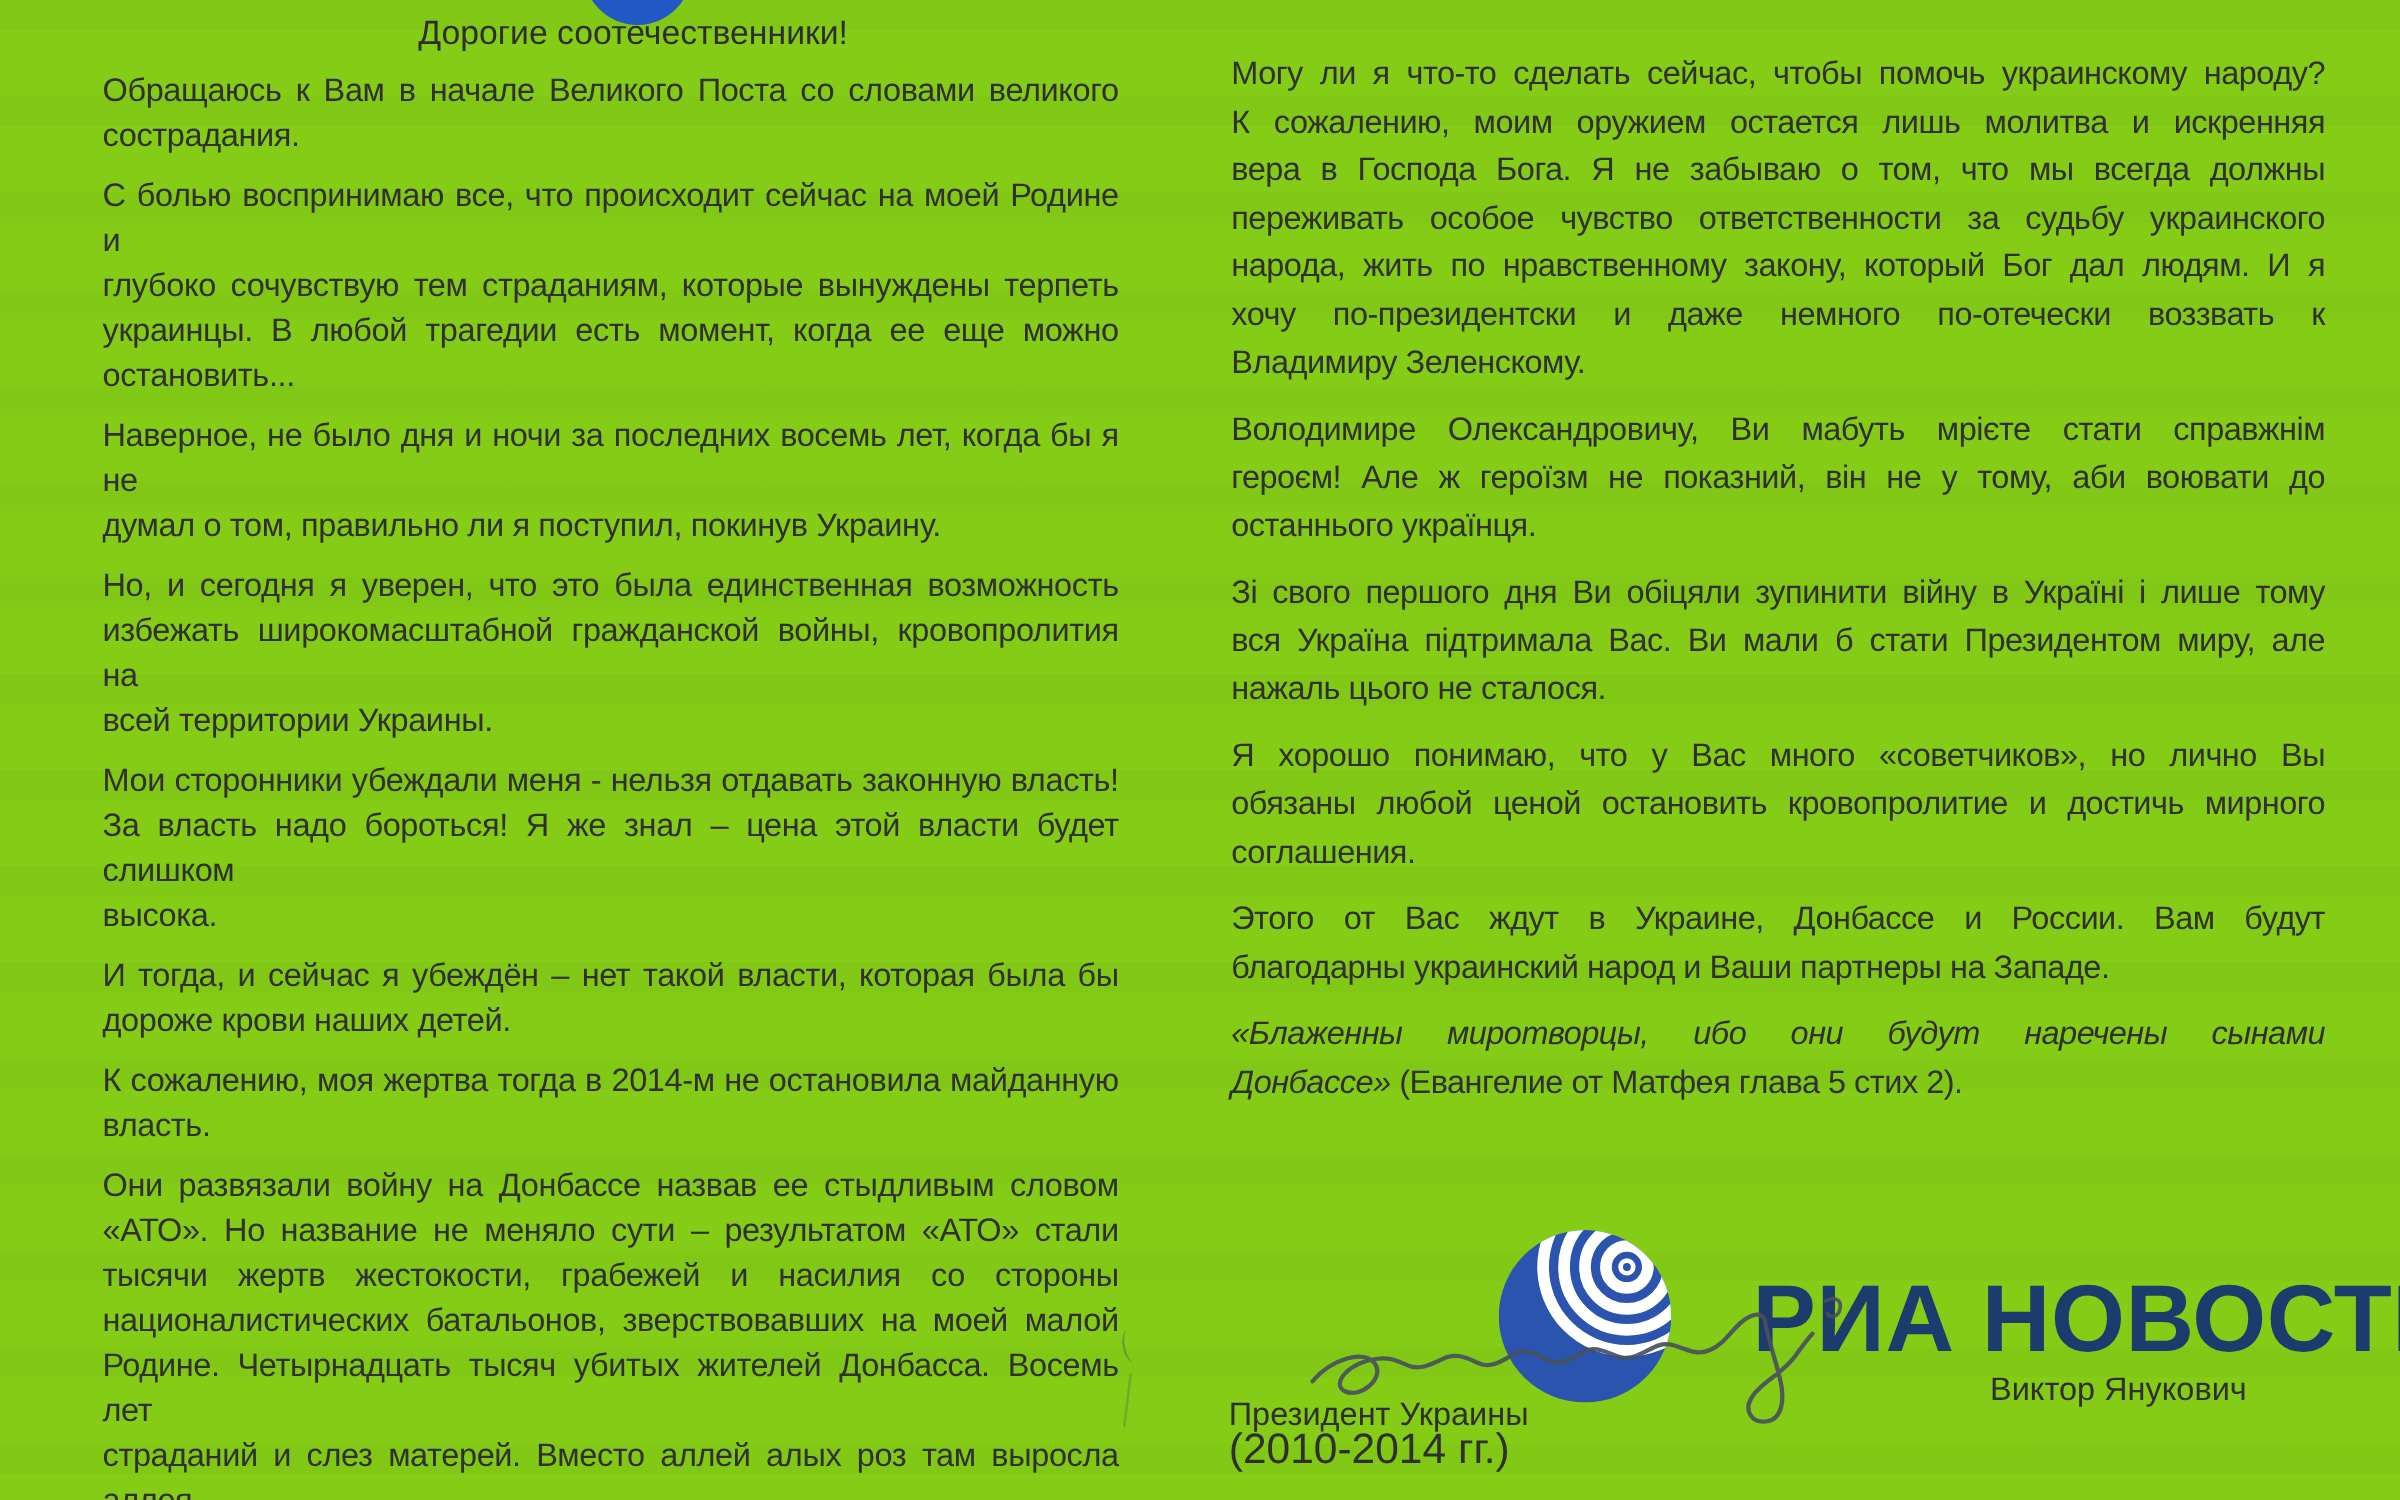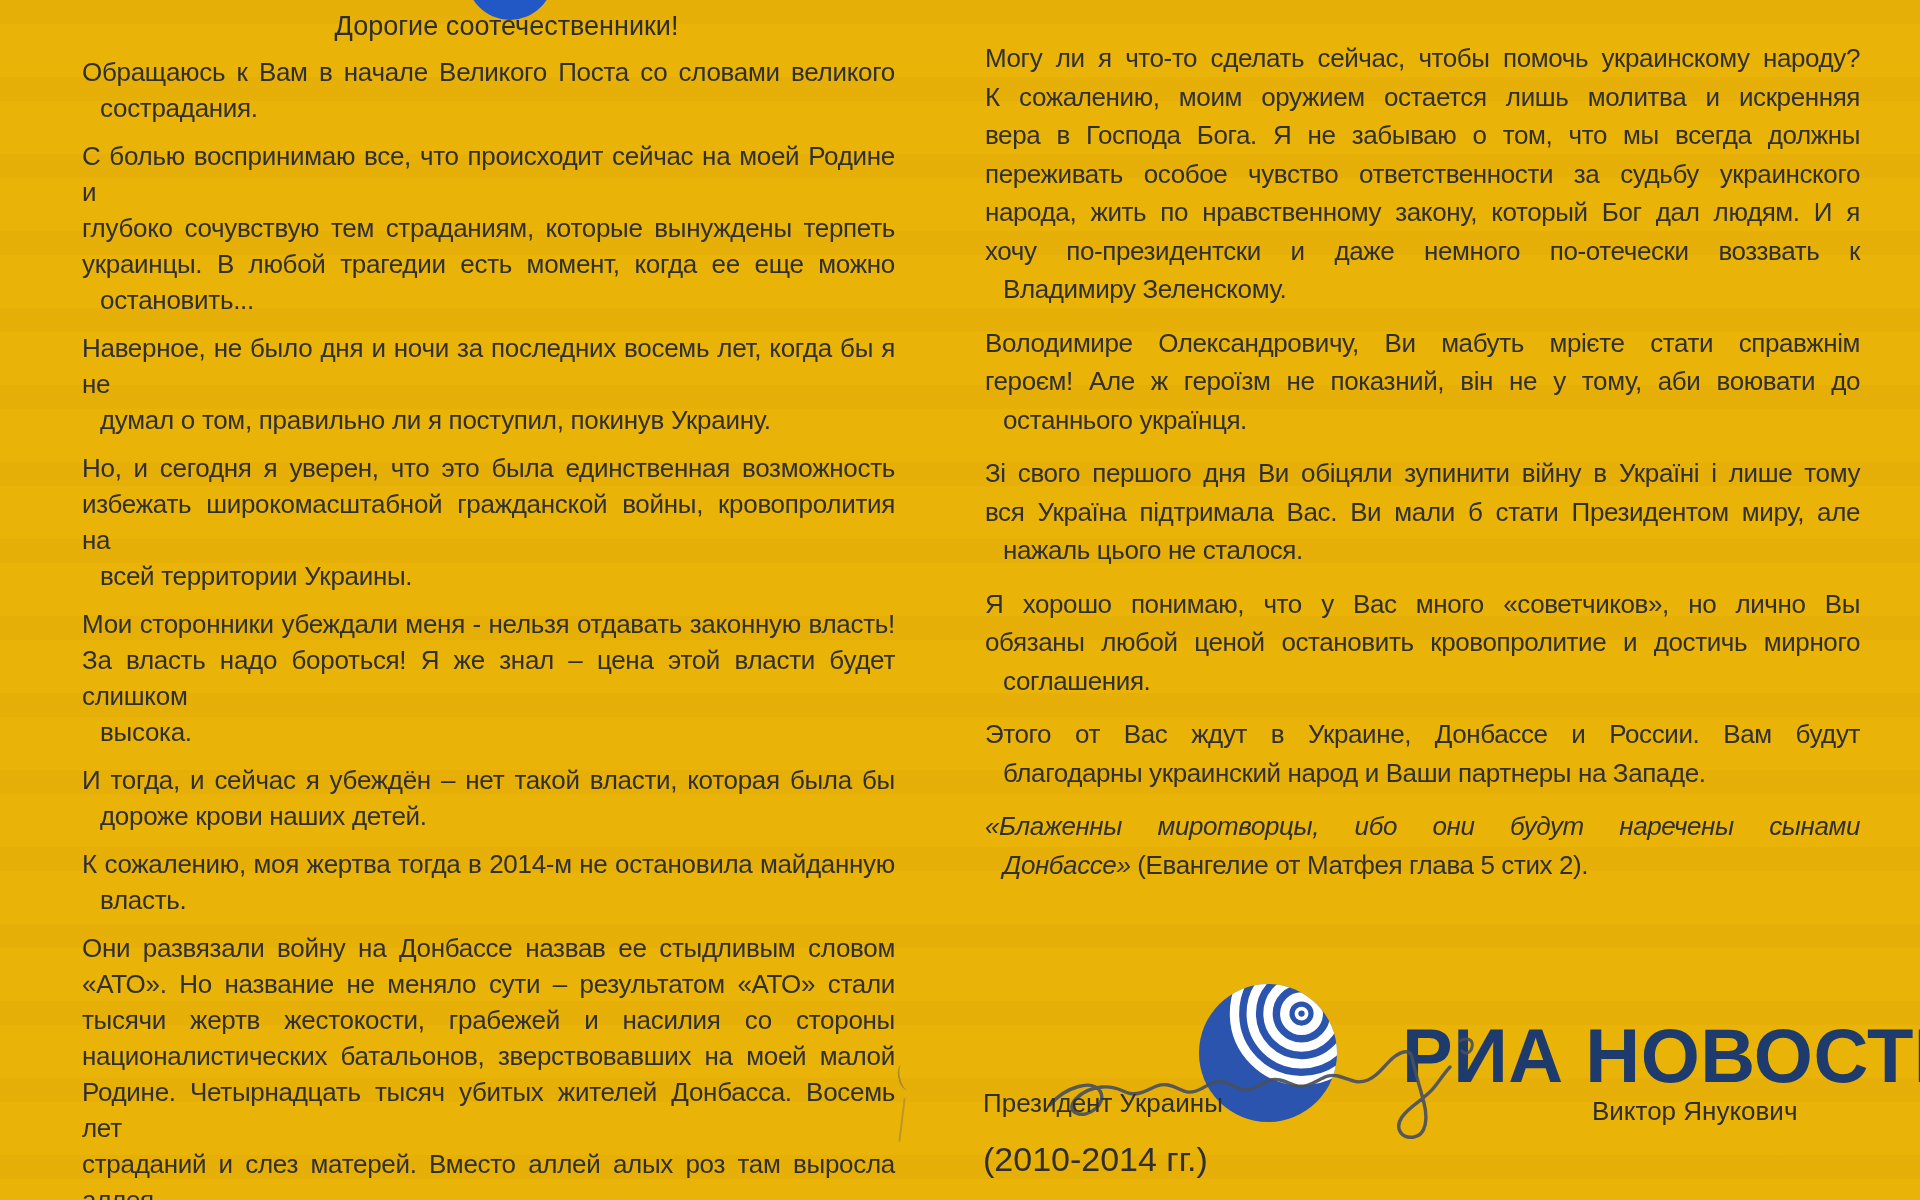--- a/index.html
+++ b/index.html
@@ -3,21 +3,21 @@
 <meta charset="utf-8">
 <style>
   html,body{margin:0;padding:0;}
   body{
     width:1920px;height:1200px;
     background:#fbfbfa;
     overflow:hidden;
     font-family:"Liberation Sans","DejaVu Sans",sans-serif;
     -webkit-font-smoothing:antialiased;
   }
-  .page{position:relative;width:1920px;height:1200px;background:#eab308;overflow:hidden;}
+  .page{position:relative;width:1920px;height:1200px;background:#84cc16;overflow:hidden;}
   
   .scan-streaks{
     position:absolute;inset:0;pointer-events:none;
     background:repeating-linear-gradient(180deg,
       rgba(150,150,155,0.045) 0px, rgba(150,150,155,0.045) 24px,
       rgba(255,255,255,0) 24px, rgba(255,255,255,0) 77px);
     mix-blend-mode:multiply;
   }
   .col{position:absolute;color:#303030;}
   .col-left{left:82px;top:8px;width:813px;}
@@ -26,36 +26,36 @@
     font-size:27px;line-height:36px;margin:0 0 10px 0;
     text-align:center;position:relative;left:18px;color:#2e2e2e;
   }
   .para{margin:0 0 12px 0;}
   .col-right .para{margin:0 0 15px 0;}
   .tline{
     font-size:26px;line-height:36px;letter-spacing:-0.3px;
     text-align:justify;text-align-last:justify;white-space:normal;color:#303030;
   }
   .col-right .tline{line-height:38.5px;letter-spacing:-0.4px;}
-  .tline.lastline{text-align-last:left;margin-left:18px;}
+  .tline.lastline{text-align-last:left;}
   .italic{font-style:italic;}
   
   .top-circle{
     position:absolute;left:466px;top:-70px;width:88px;height:90px;
     border-radius:50%;background:#2257c6;
   }
   
   .globe-wrap{position:absolute;left:1199px;top:984px;width:138px;height:138px;}
   .logo-text{
     position:absolute;left:1402px;top:1012px;
     font-size:76px;font-weight:bold;letter-spacing:0.5px;
     color:#1d3b6d;white-space:nowrap;
   }
   .signature-wrap{position:absolute;left:1020px;top:1025px;width:500px;height:135px;}
-  .signer-title-1{position:absolute;left:983px;top:1088px;font-size:26px;color:#2f2f2f;white-space:nowrap;}
+  .signer-title-1{position:absolute;left:983px;top:1116px;font-size:26px;color:#2f2f2f;white-space:nowrap;}
   .signer-title-2{position:absolute;left:983px;top:1140px;font-size:34px;color:#2f2f2f;white-space:nowrap;}
   .signer-name{position:absolute;left:1592px;top:1096px;font-size:26px;color:#2f2f2f;white-space:nowrap;}
   
   .speck-a{
     position:absolute;left:898px;top:1064px;width:12px;height:26px;
     border-left:2px solid rgba(90,90,95,.45);border-radius:50%;
     transform:rotate(-12deg);
   }
   .speck-b{
     position:absolute;left:901px;top:1098px;width:2px;height:44px;

